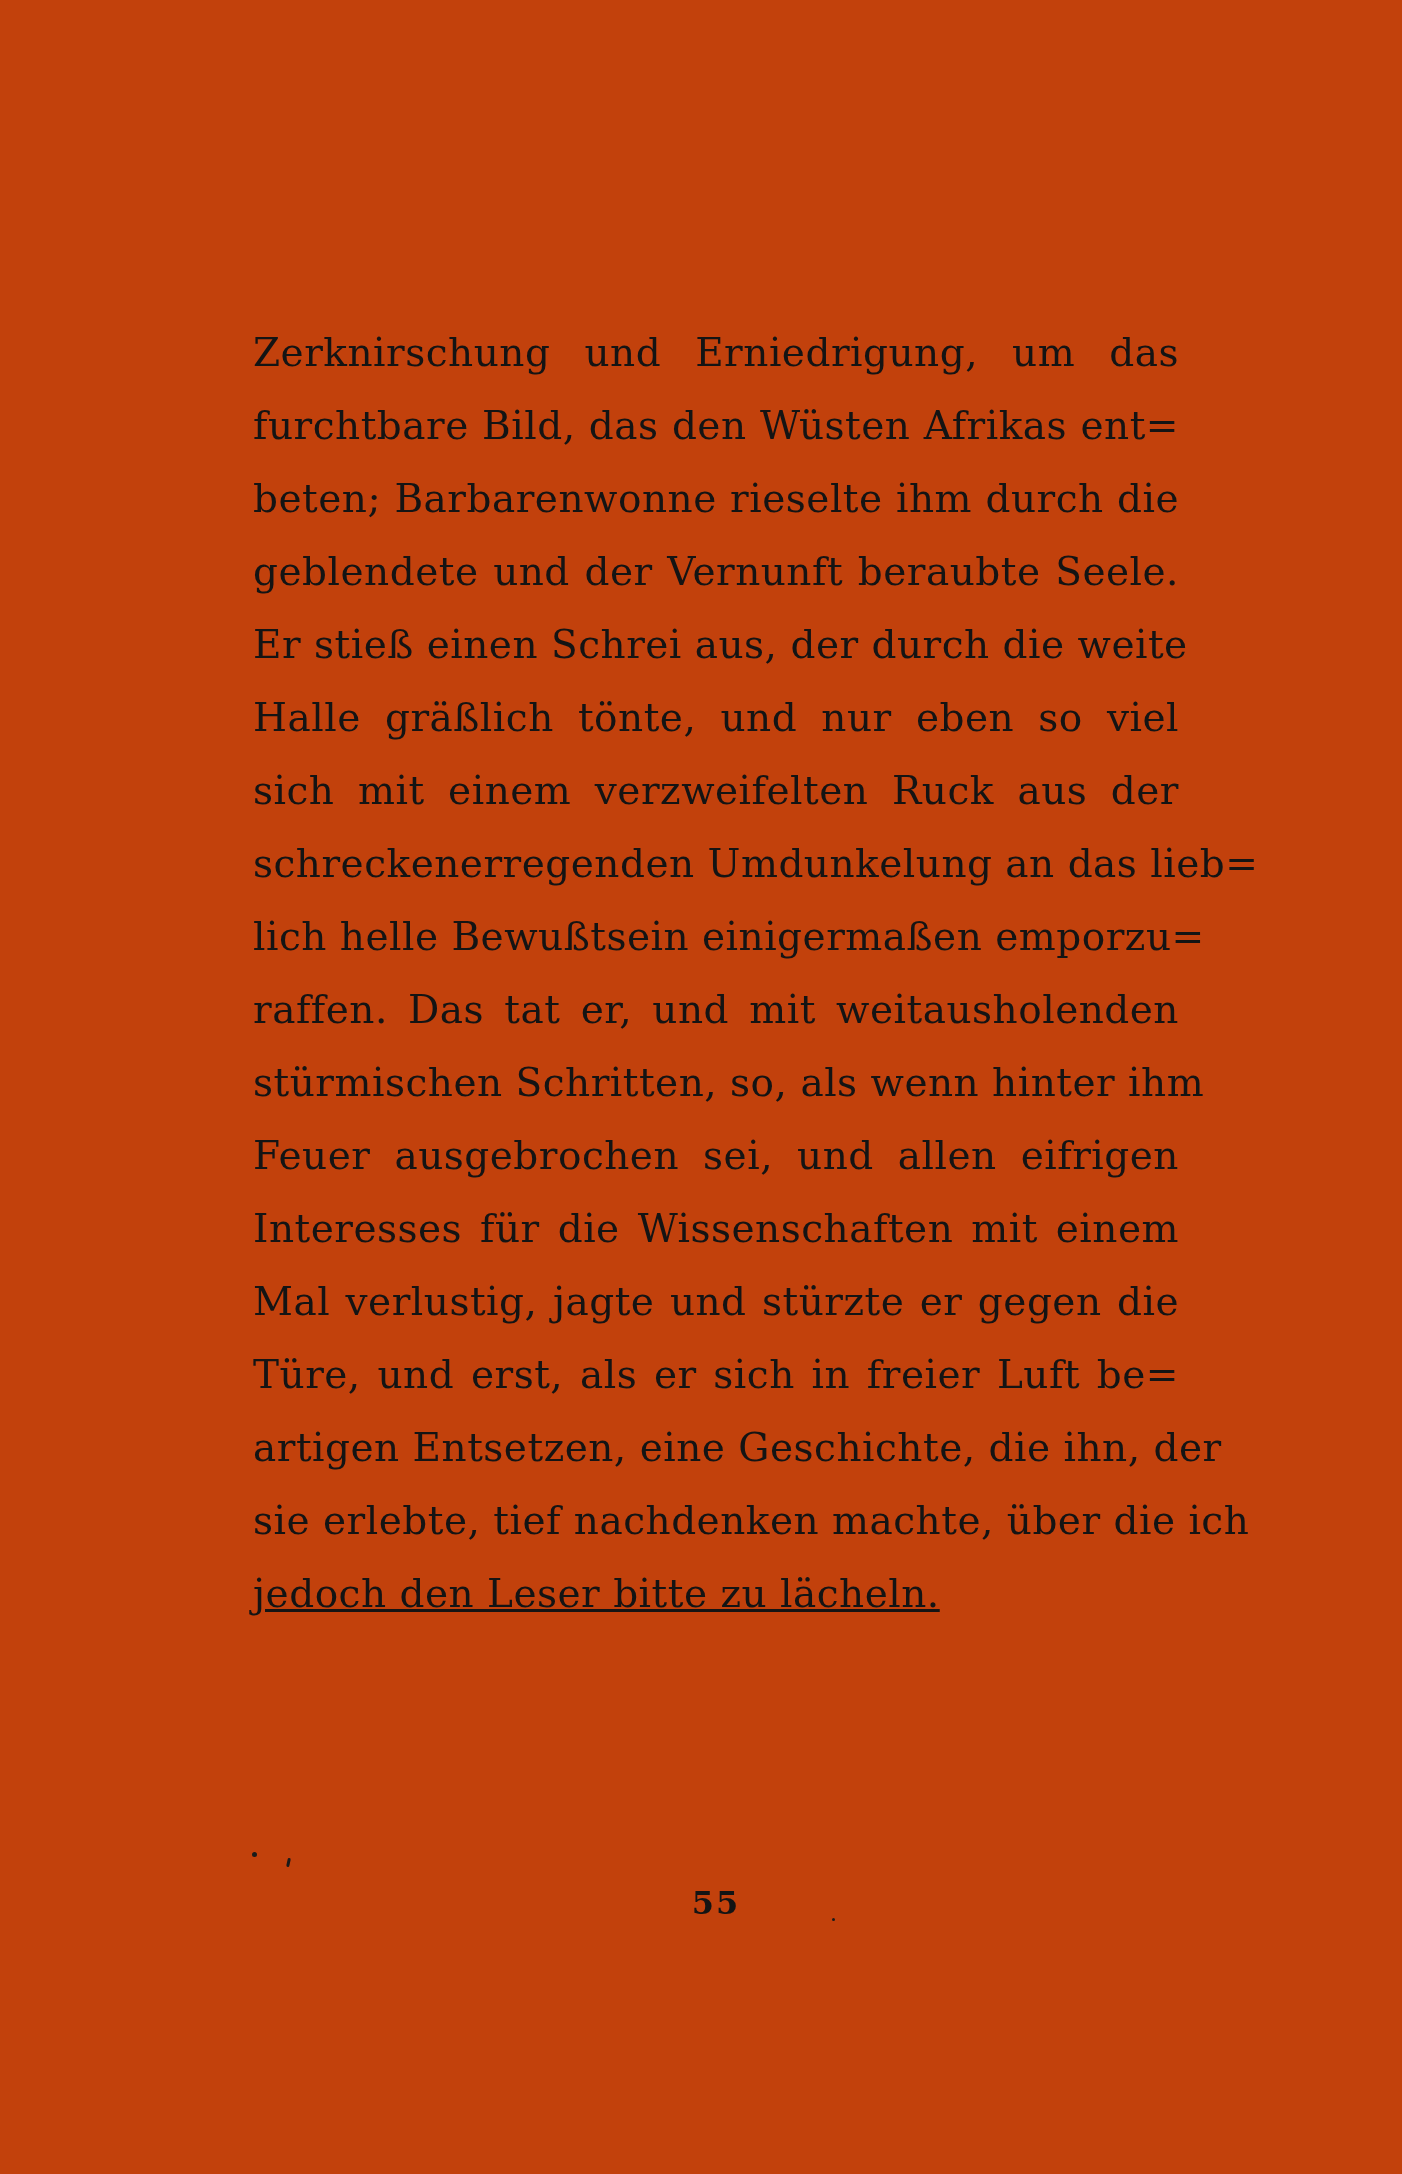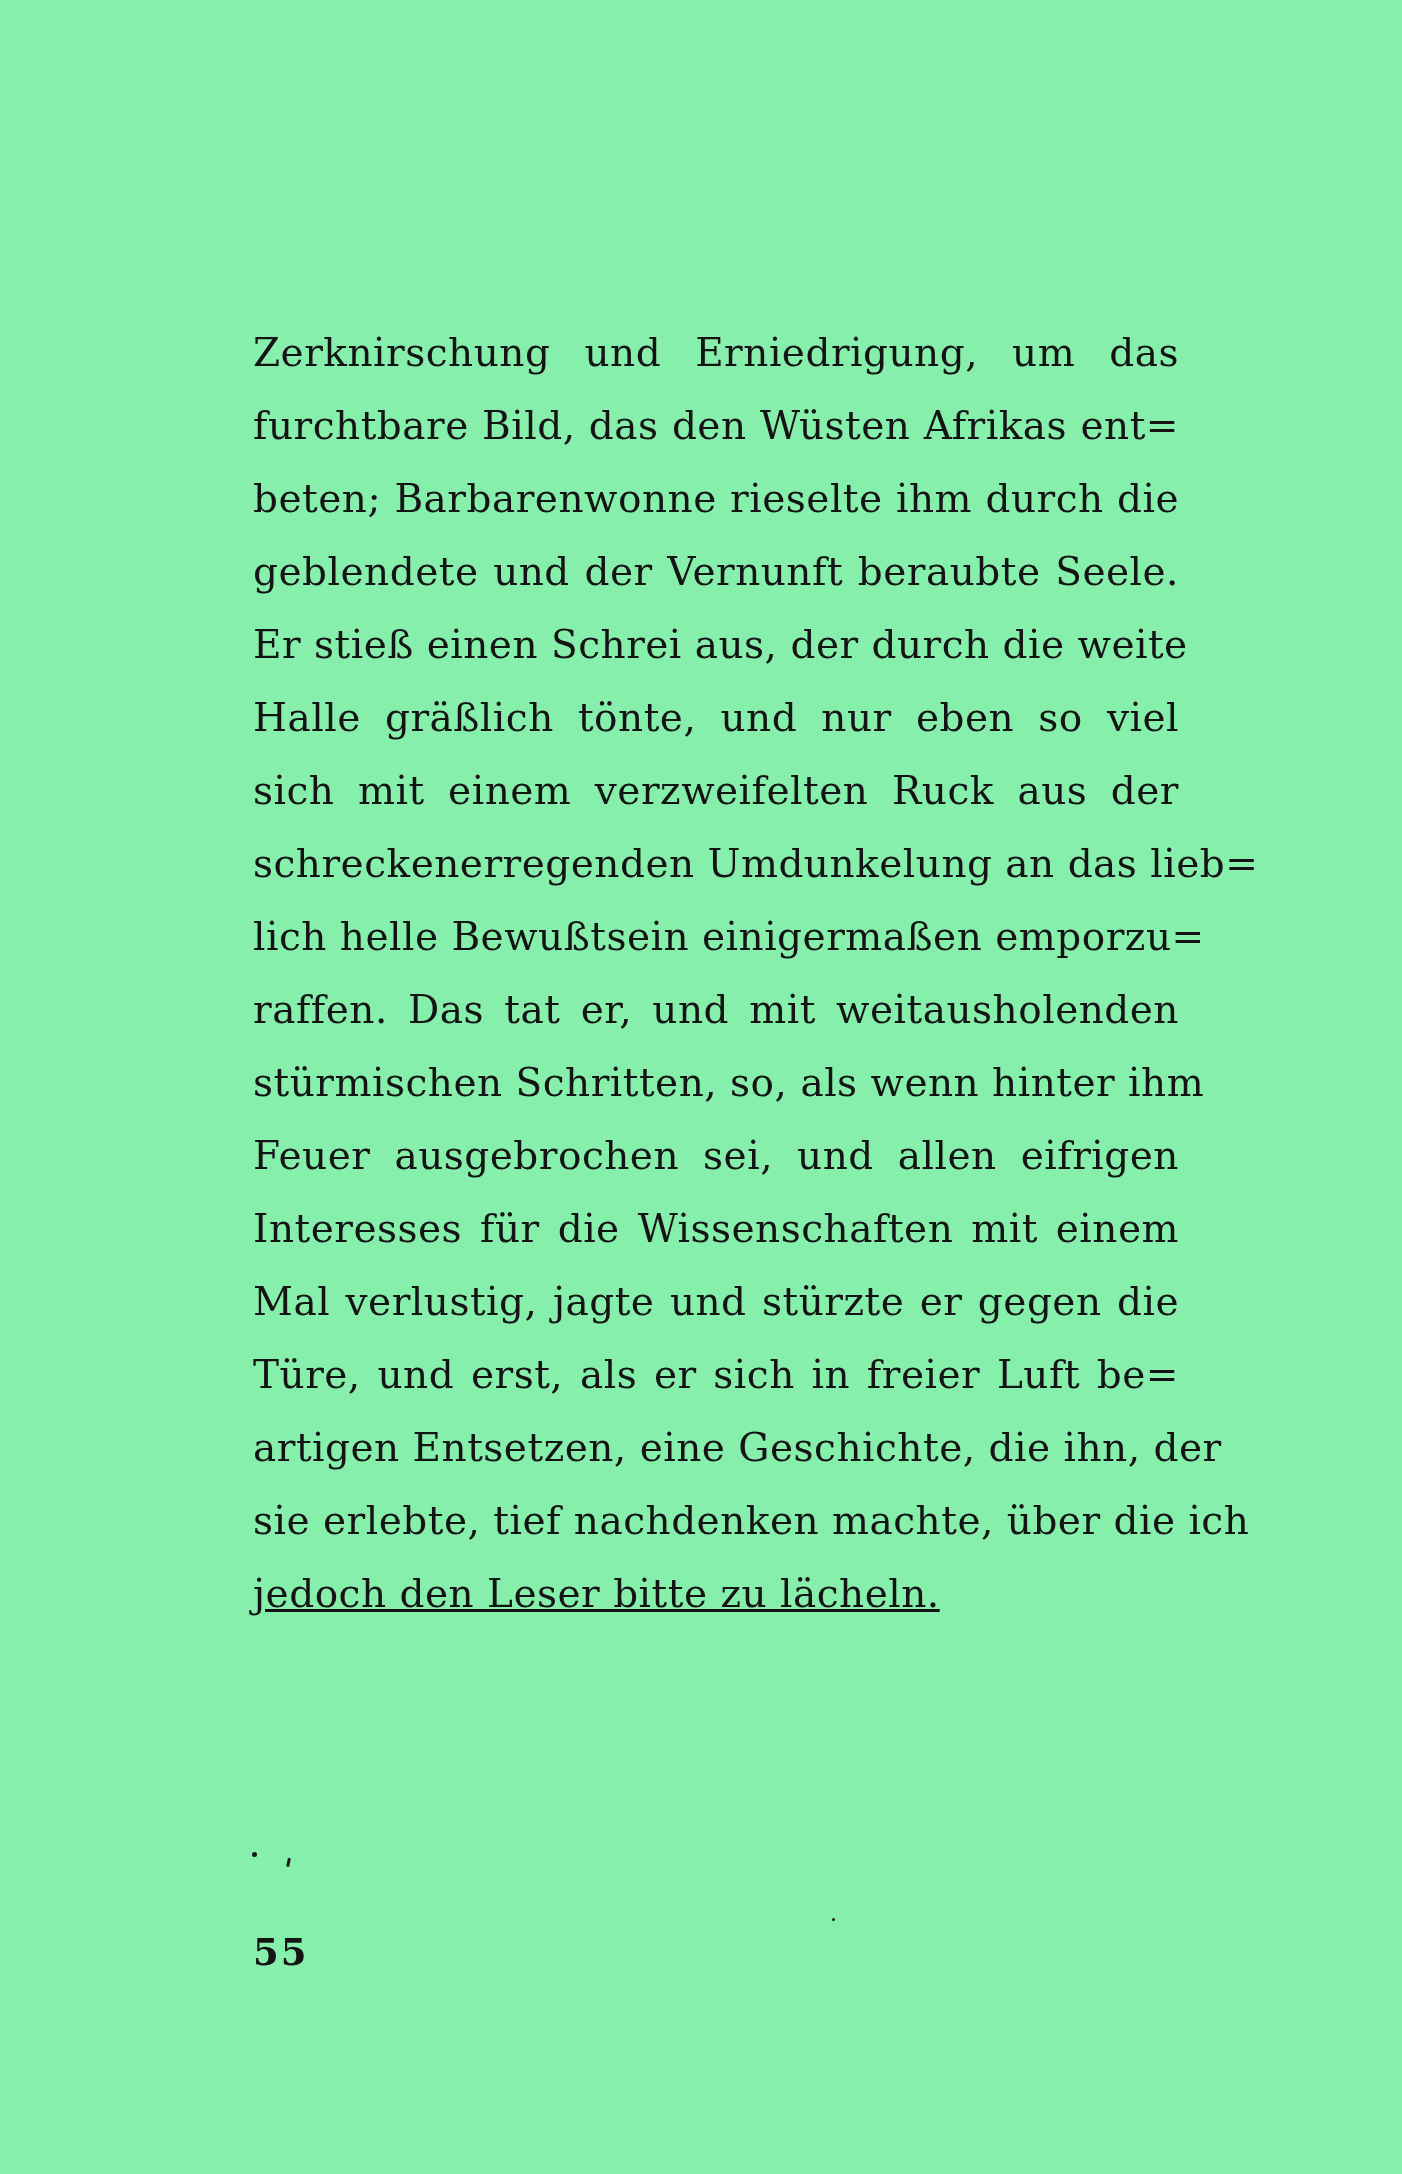--- a/index.html
+++ b/index.html
@@ -4,21 +4,21 @@
 <style>
   html, body {
     margin: 0;
     padding: 0;
     background: #ffffff;
   }
   .book-page {
     position: relative;
     width: 1402px;
     height: 2174px;
-    background: #86efac;
+    background: #c2410c;
     overflow: hidden;
     font-family: "DejaVu Serif", serif;
     color: #141414;
   }
   .text-block {
     position: absolute;
     left: 253px;
     top: 316px;
     width: 926px;
   }
@@ -32,24 +32,24 @@
     letter-spacing: 0.5px;
     color: #141414;
   }
   .text-line.last {
     text-align-last: left;
     text-decoration: underline;
   }
   .page-number {
     position: absolute;
     left: 253px;
-    top: 1930px;
+    top: 1884px;
     width: 926px;
-    text-align: left;
-    font-size: 37px;
+    text-align: center;
+    font-size: 32px;
     font-weight: bold;
     letter-spacing: 2px;
     color: #141414;
   }
   .speck {
     position: absolute;
     background: #1a1a1a;
     border-radius: 50%;
   }
   .speck-dot-bl    { left: 252px; top: 1852px; width: 5px; height: 5px; }

